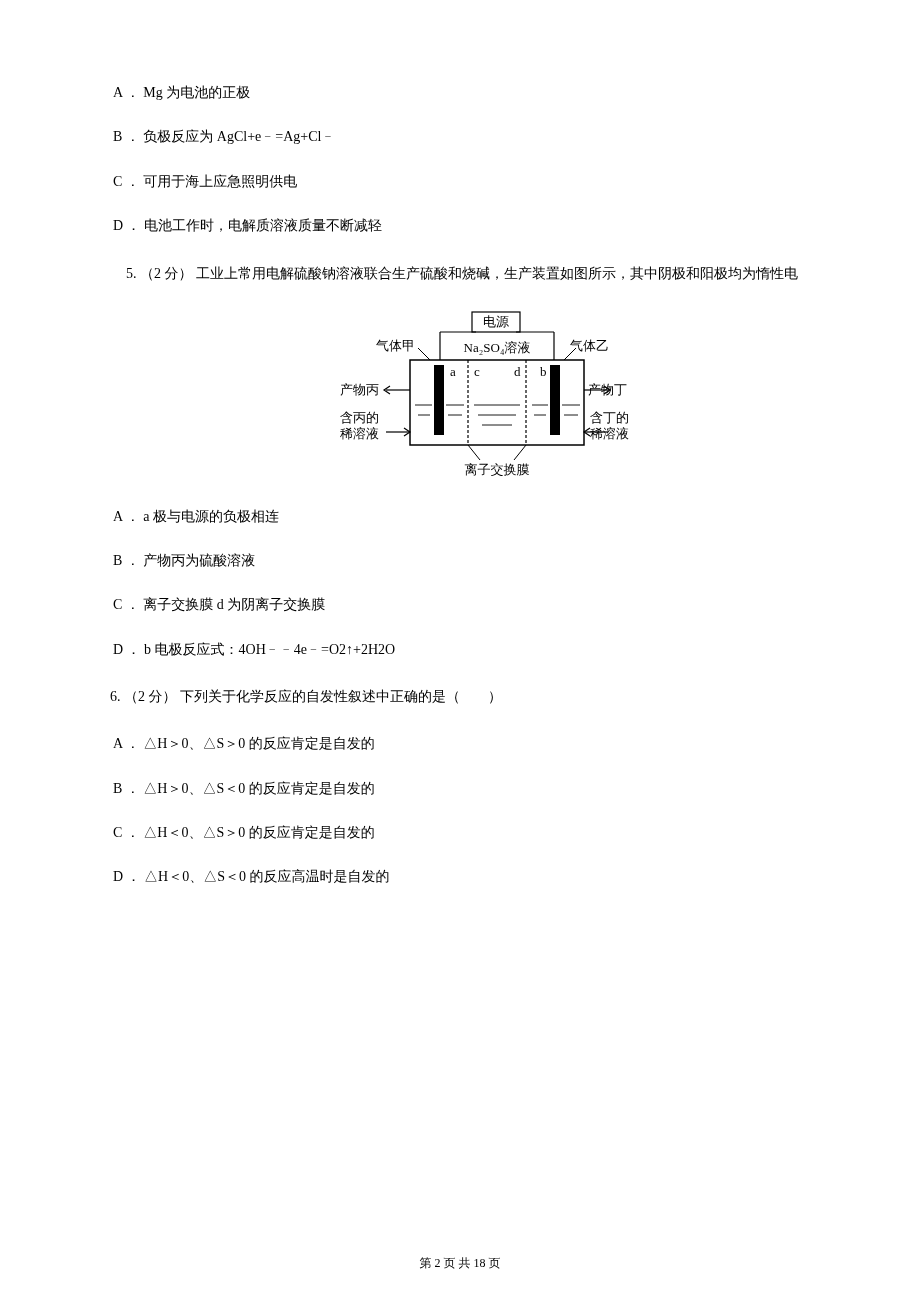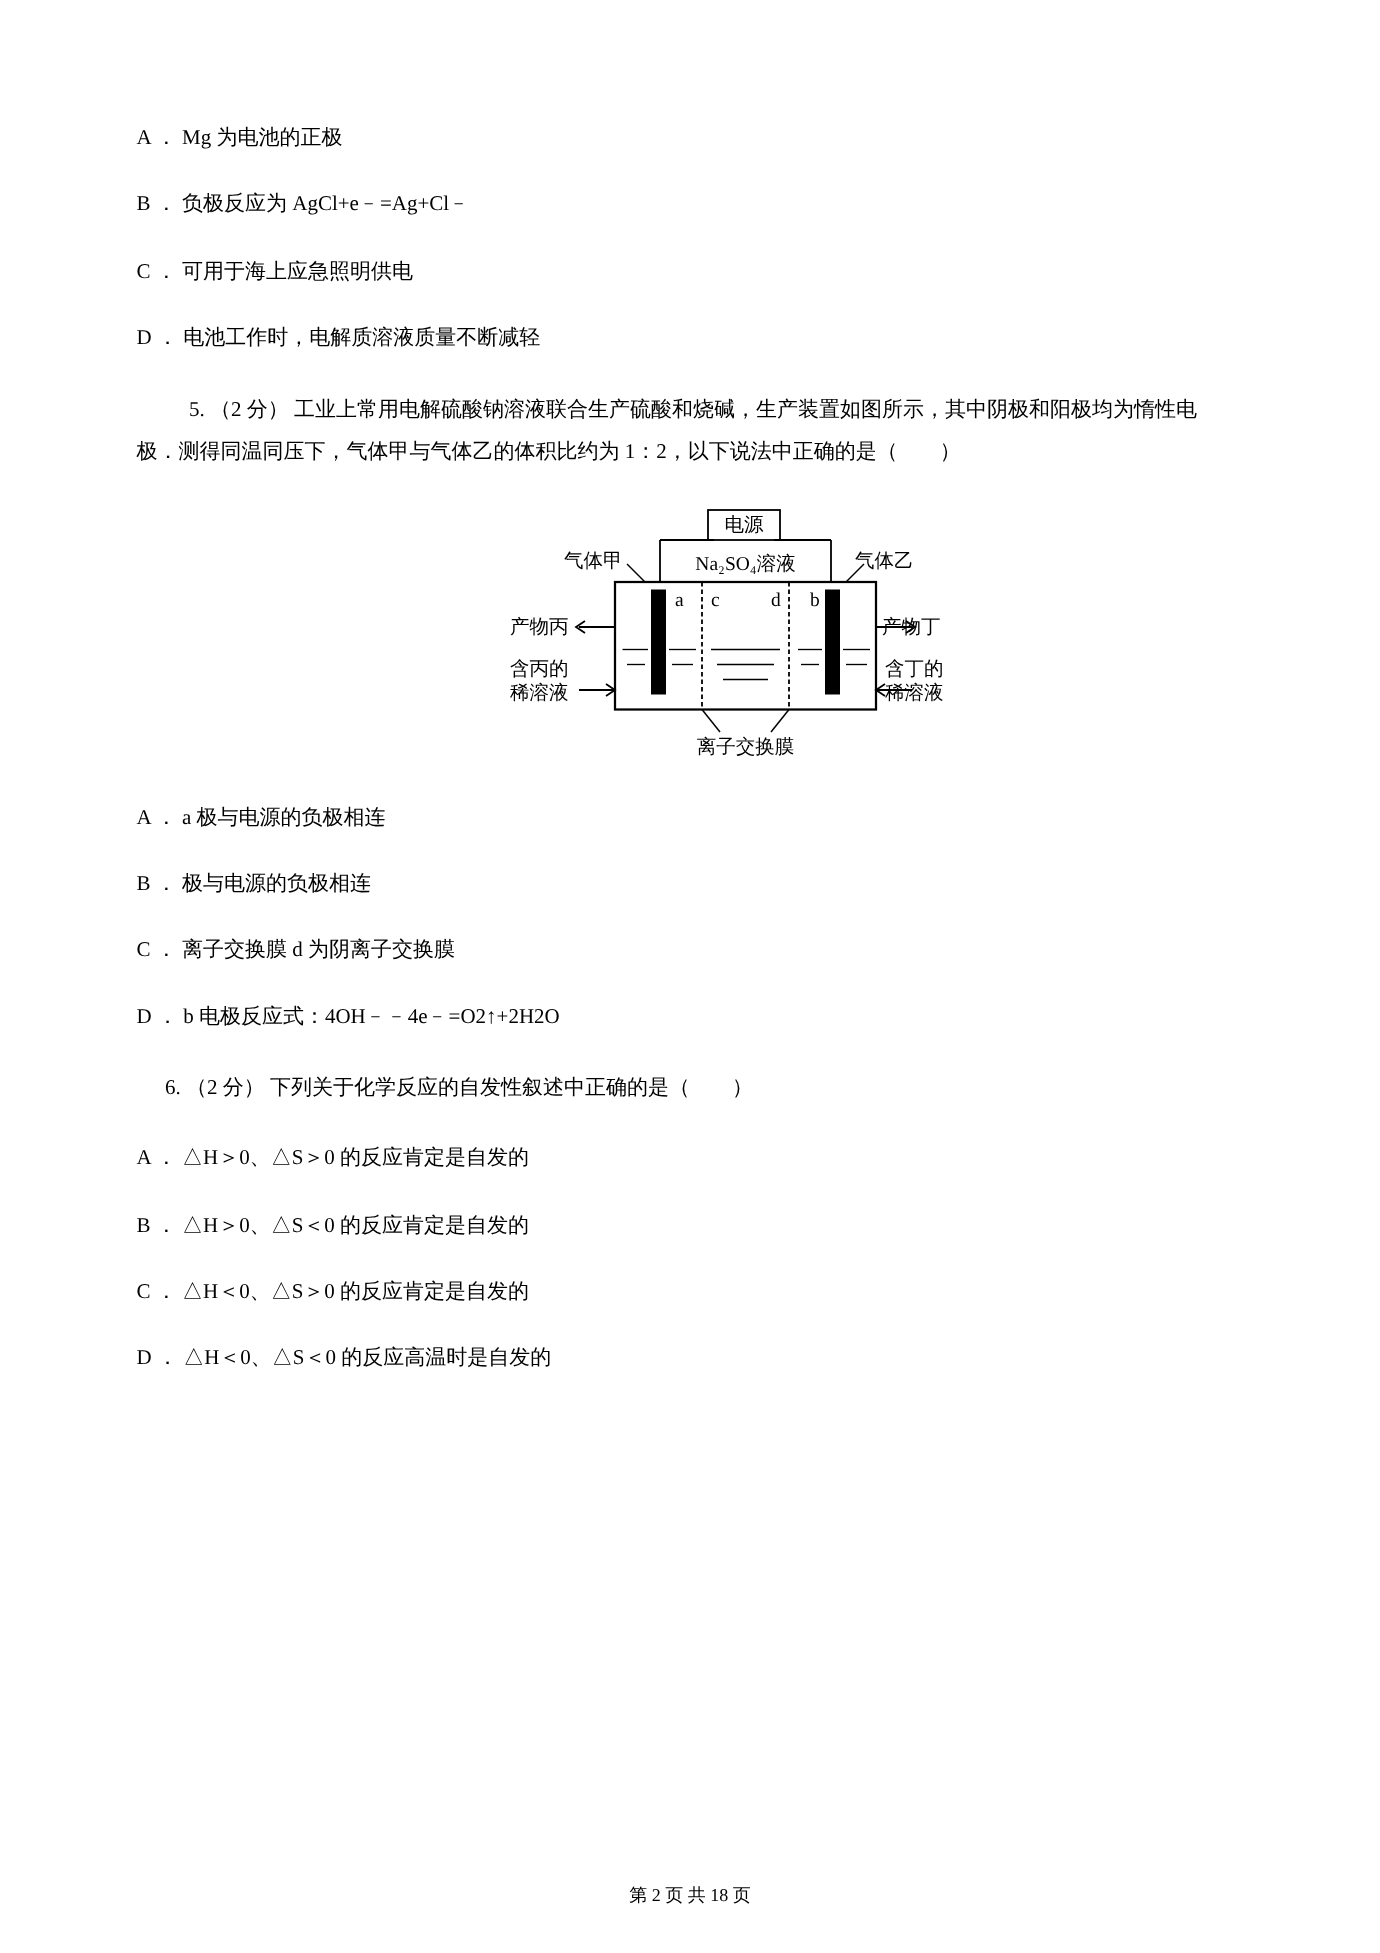--- a/index.html
+++ b/index.html
@@ -12,21 +12,21 @@
     width: 920px;
   }
   .page {
     padding: 60px 75px 40px 75px;
     box-sizing: border-box;
     width: 920px;
     min-height: 1302px;
     position: relative;
   }
   .option {
-    margin: 22px 0 22px 16px;
+    margin: 22px 0 22px 38px;
     line-height: 1.6;
   }
   .question-stem {
     margin: 22px 0 22px 35px;
     line-height: 2.0;
     text-indent: 0;
   }
   .question-stem-block {
     margin: 22px 16px;
     line-height: 2.0;
@@ -55,21 +55,20 @@
 
 <div class="page">
 
   <div class="option">A ． Mg 为电池的正极</div>
   <div class="option">B ．  负极反应为 AgCl+e﹣=Ag+Cl﹣</div>
   <div class="option">C ． 可用于海上应急照明供电</div>
   <div class="option">D ． 电池工作时，电解质溶液质量不断减轻</div>
 
   <div class="question-stem-block">
     <div class="first-line">5. （2 分） 工业上常用电解硫酸钠溶液联合生产硫酸和烧碱，生产装置如图所示，其中阴极和阳极均为惰性电</div>
-    <div>极．测得同温同压下，气体甲与气体乙的体积比约为 1：2，以下说法中正确的是（　　）</div>
   </div>
 
   <div class="diagram-wrap">
     <svg width="300" height="170" viewBox="0 0 300 170">
 
       <rect x="132" y="2" width="48" height="20" fill="none" stroke="#000" stroke-width="1.2"></rect>
       <text x="156" y="16" text-anchor="middle" font-size="13">电源</text>
 
       <line x1="136" y1="22" x2="100" y2="22" stroke="#000" stroke-width="1.2"></line>
       <line x1="100" y1="22" x2="100" y2="50" stroke="#000" stroke-width="1.2"></line>
@@ -128,21 +127,21 @@
       <text x="250" y="112" font-size="13">含丁的</text>
       <text x="250" y="128" font-size="13">稀溶液</text>
 
       <line x1="128" y1="135" x2="140" y2="150" stroke="#000" stroke-width="1"></line>
       <line x1="186" y1="135" x2="174" y2="150" stroke="#000" stroke-width="1"></line>
       <text x="157" y="164" text-anchor="middle" font-size="13">离子交换膜</text>
     </svg>
   </div>
 
   <div class="option">A ． a 极与电源的负极相连</div>
-  <div class="option">B ． 极与电源的负极相连</div>
+  <div class="option">B ． 产物丙为硫酸溶液</div>
   <div class="option">C ． 离子交换膜 d 为阴离子交换膜</div>
   <div class="option">D ． b 电极反应式：4OH﹣﹣4e﹣=O2↑+2H2O</div>
 
   <div class="question-stem">6. （2 分）  下列关于化学反应的自发性叙述中正确的是（　　）</div>
   <div class="option">A ． △H＞0、△S＞0 的反应肯定是自发的</div>
   <div class="option">B ． △H＞0、△S＜0 的反应肯定是自发的</div>
   <div class="option">C ． △H＜0、△S＞0 的反应肯定是自发的</div>
   <div class="option">D ． △H＜0、△S＜0 的反应高温时是自发的</div>
 
 

